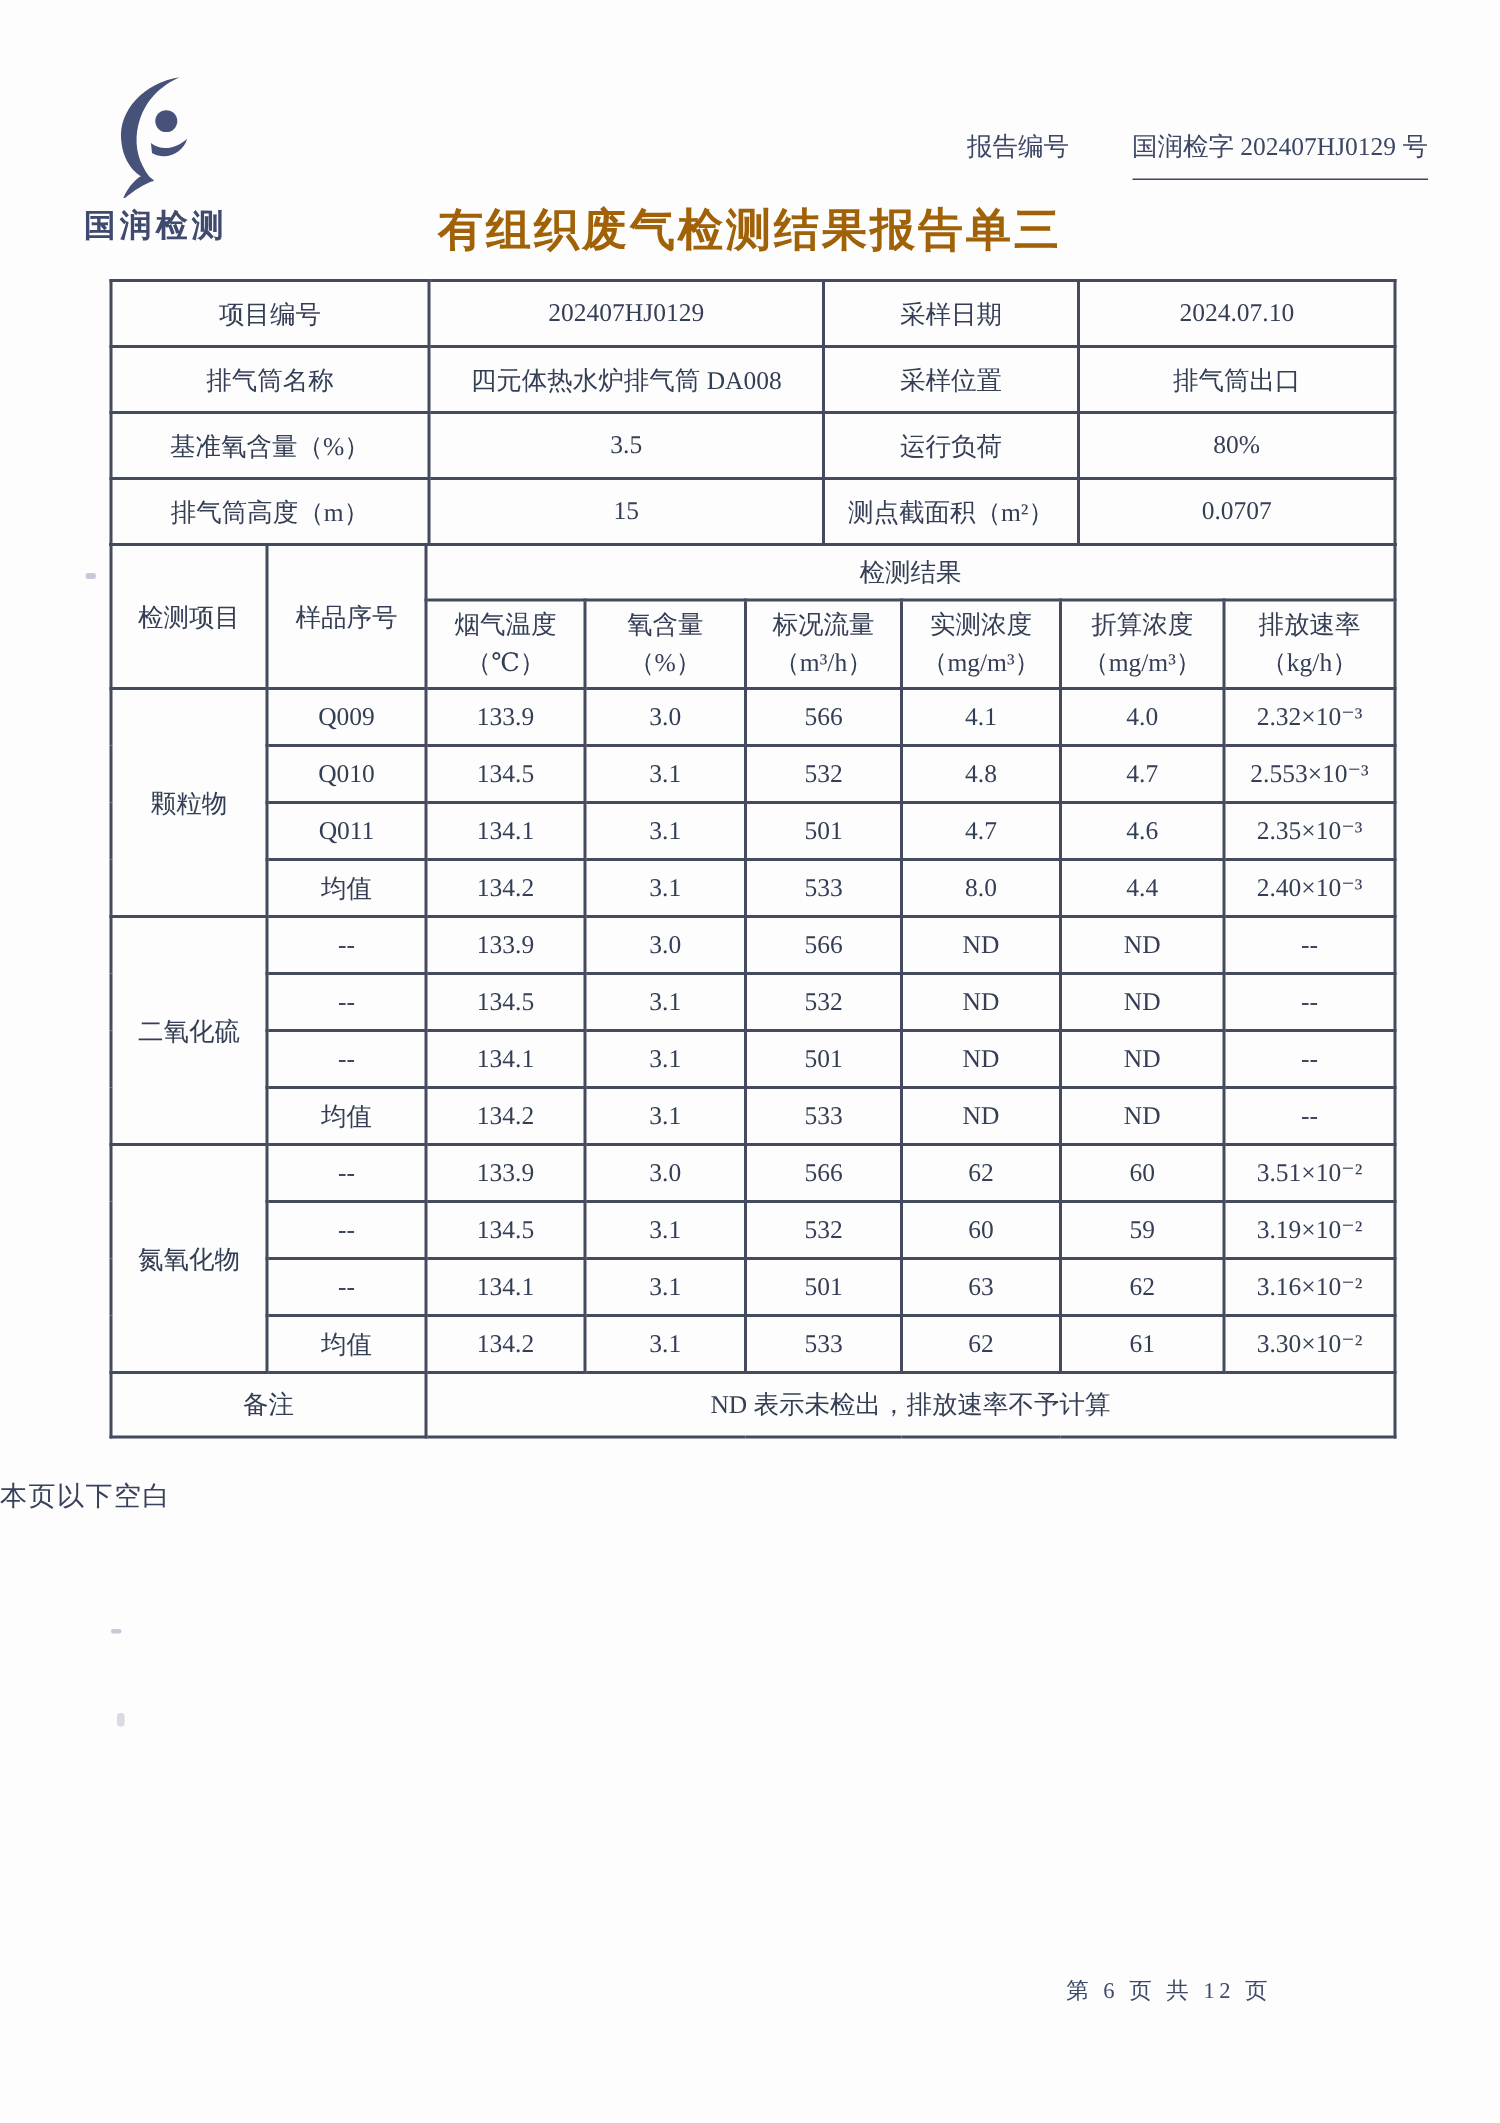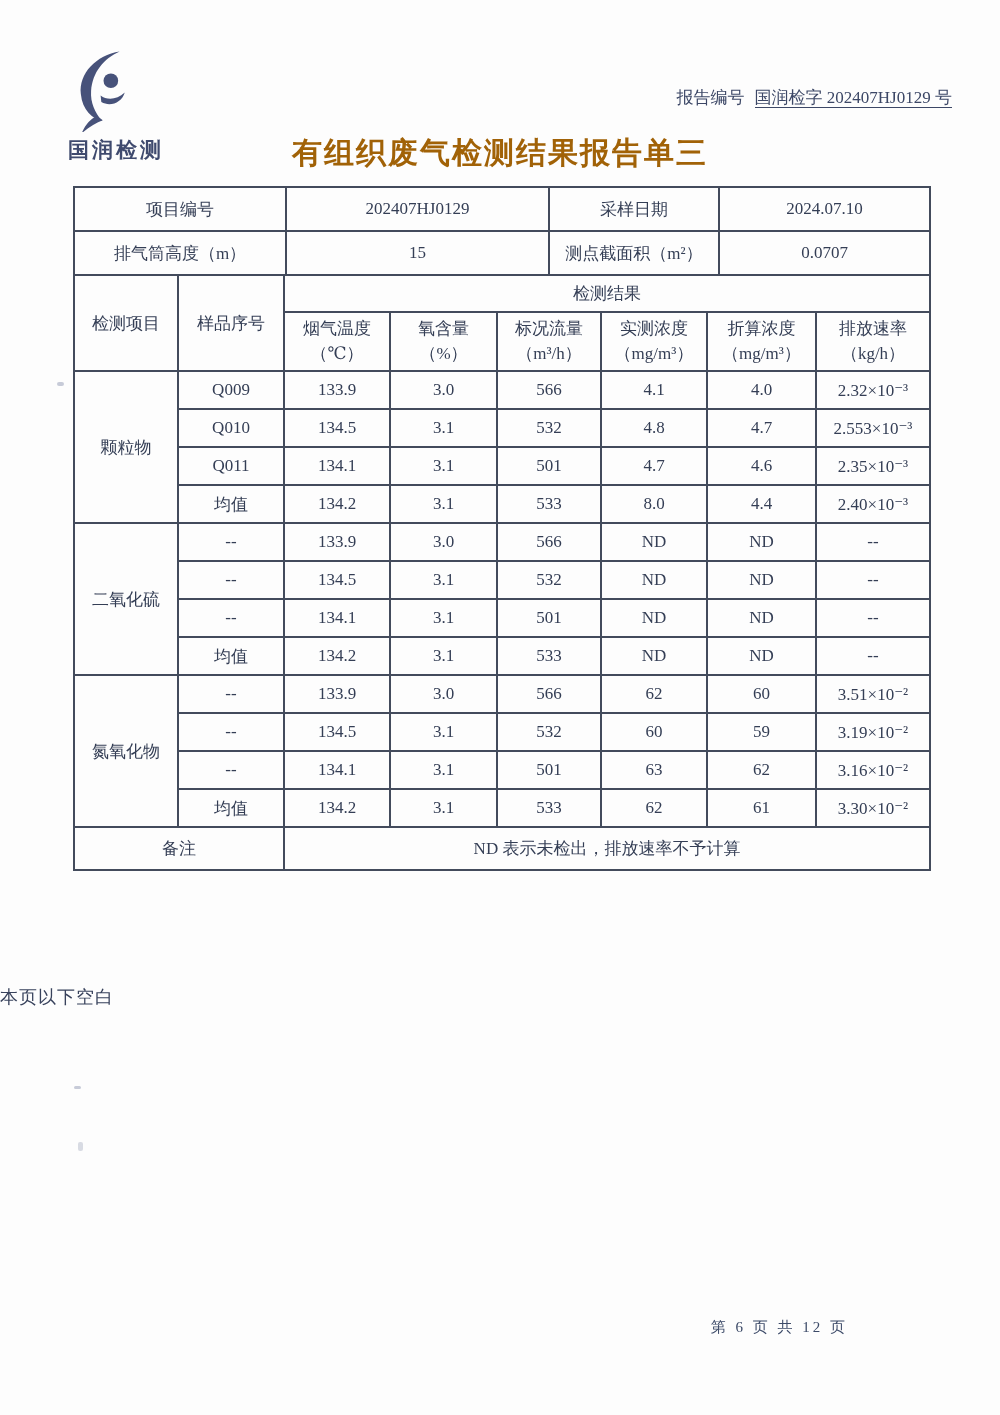--- a/index.html
+++ b/index.html
@@ -7,36 +7,36 @@
   body {
     background:#fdfdfd;
     position:relative;
     font-family:"Liberation Serif","DejaVu Serif",serif;
     color:#37415a;
     overflow:hidden;
   }
   .page { position:absolute; inset:0; }
 
   
-  .logo { position:absolute; left:56px; top:50px; width:120px; text-align:center; }
+  .logo { position:absolute; left:56px; top:50px; width:120px; text-align:left; }
   .logo svg { display:block; margin-left:10px; }
   .logo-text {
     margin-top:4px;
     font-size:21px; font-weight:bold; letter-spacing:3px;
     color:#3f4a6e;
     font-family:"Liberation Sans","DejaVu Sans",sans-serif;
   }
 
   
   .report-no {
     position:absolute; top:86px; right:48px;
     font-size:17px; color:#3c4766; white-space:nowrap;
   }
   .report-no .lbl { margin-right:10px; }
-  .report-no .val { border-bottom:1.5px solid #3c4766; padding-bottom:0; }
+  .report-no .val { border-bottom:1.5px solid #3c4766; padding-bottom:12px;margin-left:32px; }
 
   
   .doc-title {
     position:absolute; top:133px; left:0; width:100%;
     text-align:center; font-size:30px; font-weight:bold;
     letter-spacing:2px; color:#a16207;
   }
 
   
   .table-wrap { position:absolute; left:73px; top:186px; width:856px; }
@@ -103,20 +103,32 @@
           <col style="width:263px">
           <col style="width:170px">
           <col style="width:211px">
         </colgroup>
       <tbody>
         <tr>
           <td>项目编号</td>
           <td>202407HJ0129</td>
           <td>采样日期</td>
           <td>2024.07.10</td>
+        </tr>
+        <tr>
+          <td>排气筒名称</td>
+          <td>四元体热水炉排气筒 DA008</td>
+          <td>采样位置</td>
+          <td>排气筒出口</td>
+        </tr>
+        <tr>
+          <td>基准氧含量（%）</td>
+          <td>3.5</td>
+          <td>运行负荷</td>
+          <td>80%</td>
         </tr>
         <tr>
           <td>排气筒高度（m）</td>
           <td>15</td>
           <td>测点截面积（m²）</td>
           <td>0.0707</td>
         </tr>
       </tbody>
     </table>
 

